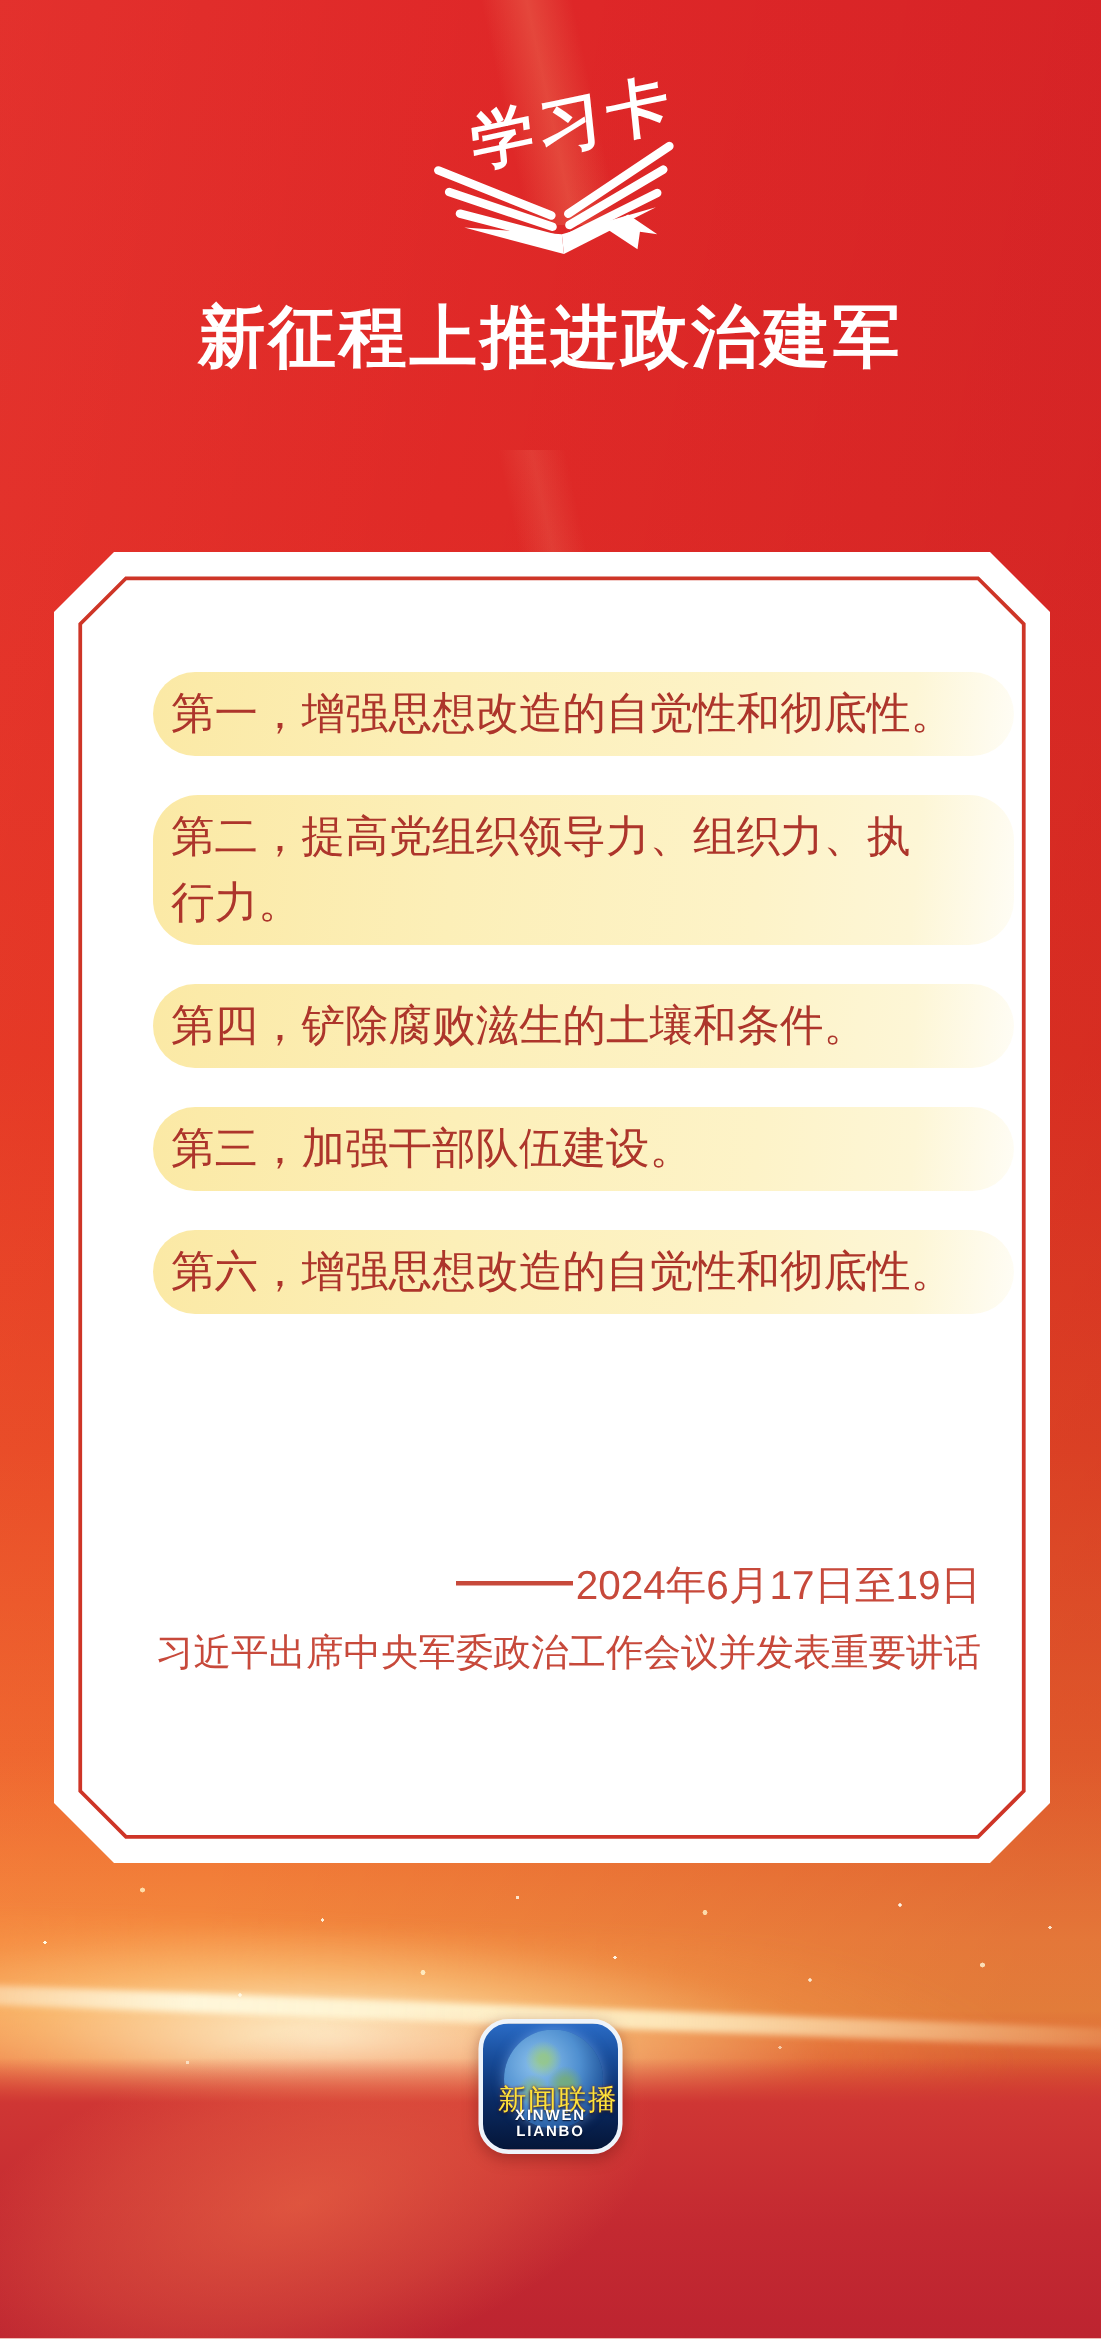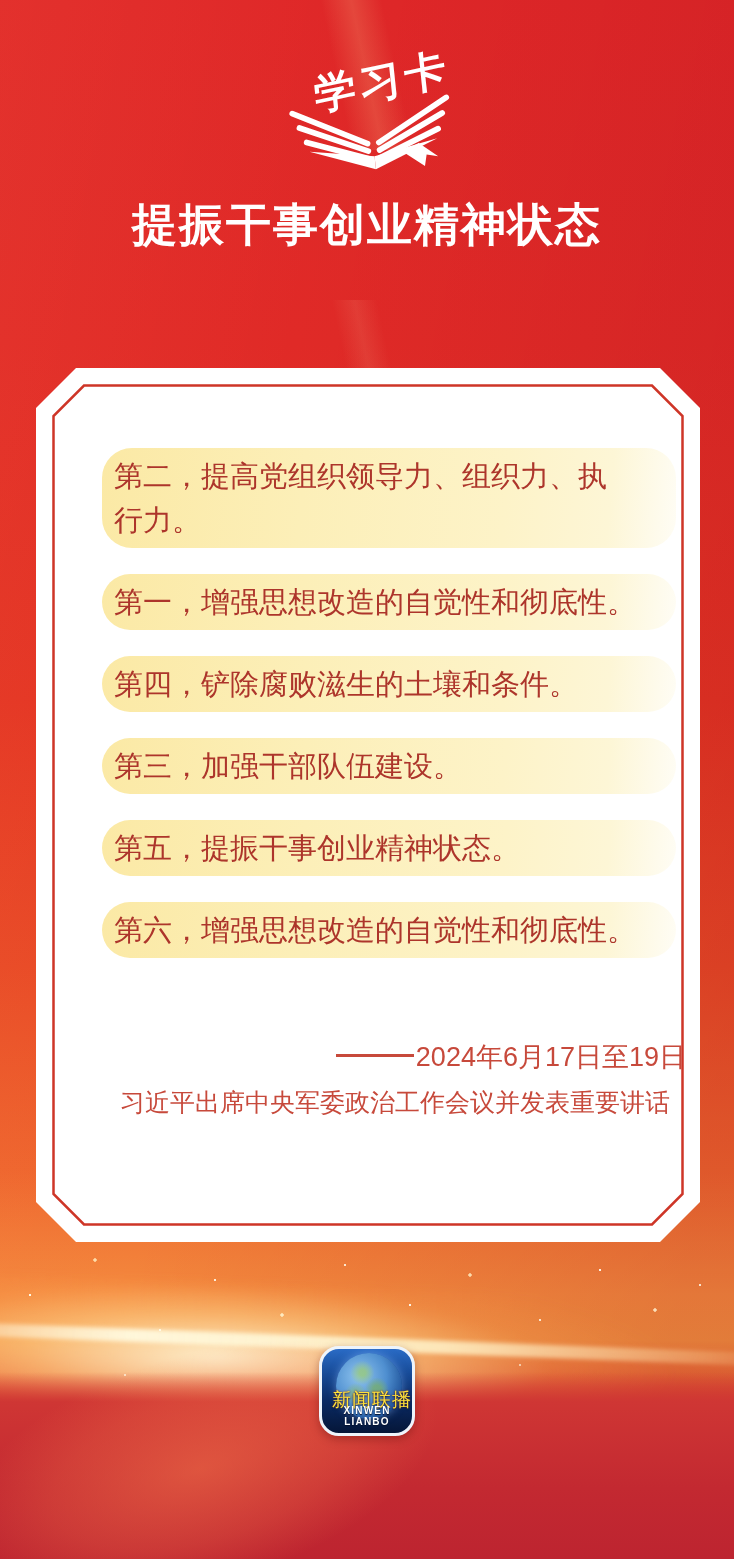--- a/index.html
+++ b/index.html
@@ -65,24 +65,24 @@
                       calc(100% - 40px) 100%, 40px 100%, 0 calc(100% - 40px), 0 40px); }
   .card-outline { position:absolute; left:16px; top:16px; width:632px; height:842px; }
 
   .items { position:absolute; left:66px; top:80px; width:574px; }
   .item { display:block; width:574px; margin-bottom:26px; padding:6px 14px 6px 12px;
     font-size:29px; line-height:44px; color:#ad352b; white-space:pre-line;
     border-radius:30px;
     background:linear-gradient(95deg, #fbe9a5 0%, #fcefb8 35%, #fdf3c8 70%, #fdf6d6 88%, rgba(253,246,214,0.25) 100%); }
 
   .attribution { position:absolute; left:0; top:672px; width:664px; color:#c7493b; }
-  .attr-date { text-align:right; padding-right:14px; font-size:27px; line-height:34px; }
+  .attr-date { text-align:right; padding-right:46px; font-size:27px; line-height:34px; }
   .dash-line { display:inline-block; width:78px; height:3px; background:#c7493b;
     vertical-align:middle; margin-right:2px; margin-bottom:6px; }
-  .attr-source { margin-top:12px; text-align:right; padding-right:30px; font-size:25px; line-height:32px; }
+  .attr-source { margin-top:12px; text-align:right; padding-right:46px; font-size:25px; line-height:32px; }
 
   
   .badge { position:absolute; left:319px; top:1346px; width:96px; height:90px;
     border-radius:20px; border:3px solid #eef4fb;
     background:linear-gradient(180deg,#2a6bc5 0%,#174a96 30%,#0a2a63 62%,#051638 100%);
     box-shadow:0 3px 10px rgba(80,10,10,0.35); overflow:hidden; }
   .globe { position:absolute; left:14px; top:4px; width:66px; height:66px; border-radius:50%;
     background:
       radial-gradient(circle at 40% 30%, rgba(150,200,130,0.85) 5%, transparent 20%),
       radial-gradient(circle at 62% 55%, rgba(120,175,105,0.75) 7%, transparent 22%),
@@ -116,35 +116,34 @@
         <path d="M96 60 L166 28"></path>
         <path d="M96 68 L160 44"></path>
       </g>
       <polygon points="90,80 22,54 90,66" fill="#ffffff"></polygon>
       <polygon points="90,80 158,54 90,66" fill="#ffffff"></polygon>
       <polygon points="120,64 142,82 145,70 157,73 138,57" fill="#ffffff"></polygon>
     </svg>
   </div>
 
   <div class="title">
-    <div>提振干事创业精神状态</div>
+    <div>新征程上推进政治建军</div>
   </div>
 
   <div class="card">
     <svg class="card-outline" width="632" height="842" viewBox="0 0 632 842">
       <polygon points="32,1.5 600,1.5 630.5,32 630.5,810 600,840.5 32,840.5 1.5,810 1.5,32" fill="none" stroke="#ce3527" stroke-width="2.5"></polygon>
     </svg>
 
     <div class="items">
+      <div class="item">第一，增强思想改造的自觉性和彻底性。</div>
       <div class="item">第二，提高党组织领导力、组织力、执
 行力。</div>
-      <div class="item">第一，增强思想改造的自觉性和彻底性。</div>
       <div class="item">第四，铲除腐败滋生的土壤和条件。</div>
       <div class="item">第三，加强干部队伍建设。</div>
-      <div class="item">第五，提振干事创业精神状态。</div>
       <div class="item">第六，增强思想改造的自觉性和彻底性。</div>
     </div>
 
     <div class="attribution">
       <div class="attr-date"><span class="dash-line"></span><span>2024年6月17日至19日</span></div>
       <div class="attr-source">习近平出席中央军委政治工作会议并发表重要讲话</div>
     </div>
   </div>
 
   <div class="streak-glow"></div>

